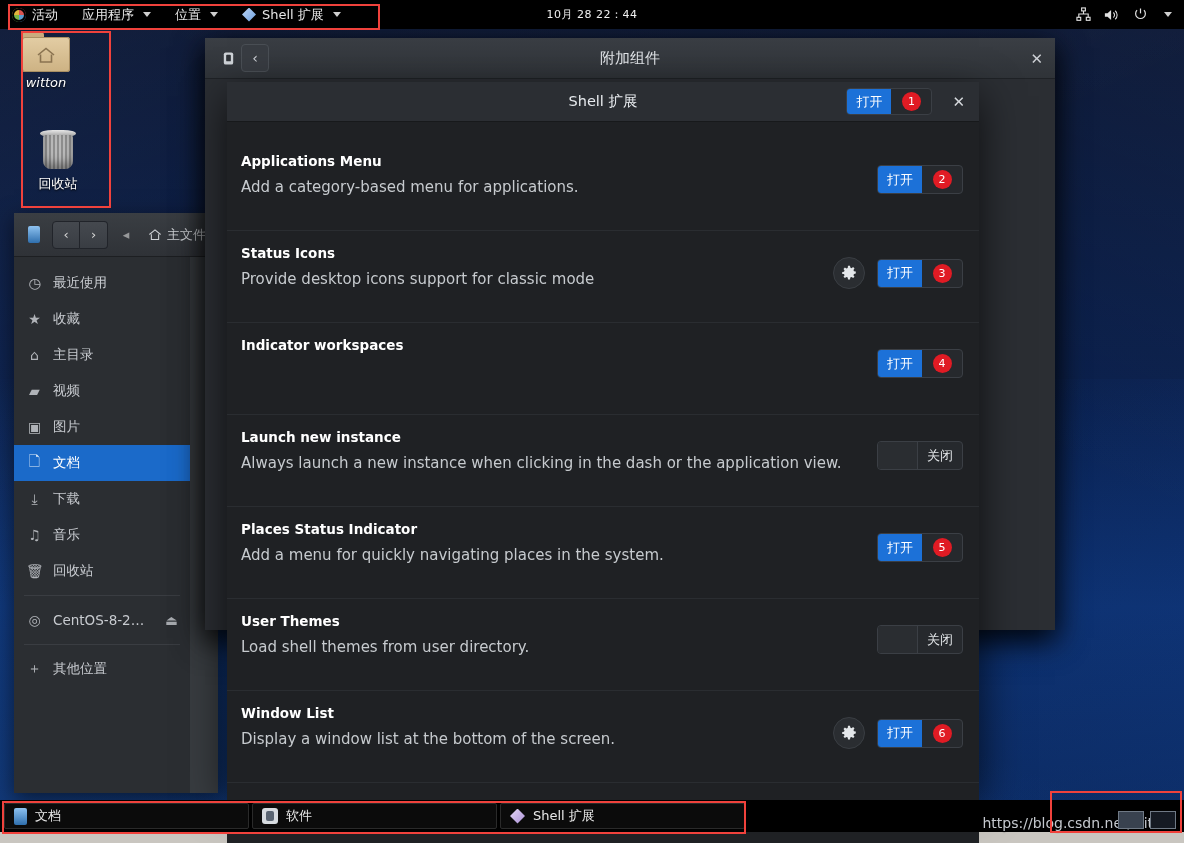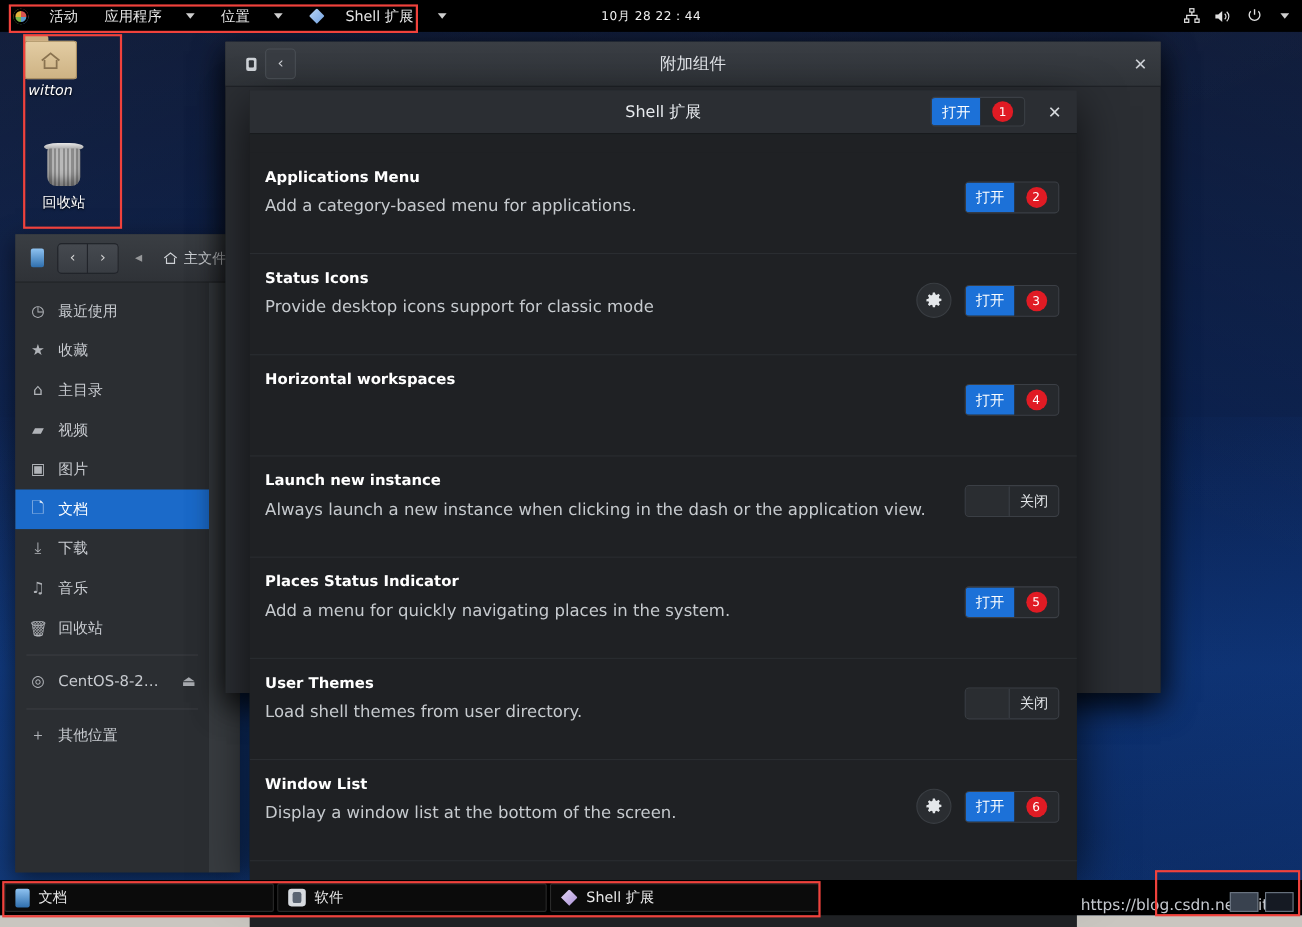--- a/index.html
+++ b/index.html
@@ -30,21 +30,21 @@
     background: linear-gradient(118deg, rgba(255,255,255,0.035) 0 1px, rgba(255,255,255,0) 1px 100%),
                 linear-gradient(62deg, rgba(255,255,255,0.03) 0 1px, rgba(255,255,255,0) 1px 100%);
   }
 
   
   .top-panel {
     position: absolute; left:0; top:0; width:1184px; height:29px;
     background:#000; color:#dcdcdc; display:flex; align-items:center;
     font-size:13px; z-index:60;
   }
-  .tp-item { display:flex; align-items:center; gap:19px; padding:0 12px; height:29px; }
+  .tp-item { display:flex; align-items:center; gap:6px; padding:0 12px; height:29px; }
   .tp-item .cap { color:#e6e6e6; }
   .caret { width:0;height:0;border-left:4px solid transparent;border-right:4px solid transparent;
            border-top:5px solid #cfcfcf; display:inline-block; margin-left:3px;}
   .gnome-dot { width:14px;height:14px;border-radius:50%;
     background: conic-gradient(#d9534f 0 25%, #5c9ccd 0 50%, #7ab648 0 75%, #e2b33c 0 100%);
     box-shadow: inset 0 0 0 2px #000;}
   .shellicon { width:14px;height:14px; display:inline-block;
     background: linear-gradient(135deg,#bcd6f5,#6d9fe0); clip-path: polygon(50% 0,100% 50%,50% 100%,0 50%); }
   .tp-clock { position:absolute; left:0; right:0; top:0; height:29px; display:flex;
     align-items:center; justify-content:center; font-size:11px; color:#f0f0f0; letter-spacing:.5px;}
@@ -381,21 +381,21 @@
           <span class="toggle on">
             <span class="seg on">打开</span>
             <span class="seg badge">
               <span class="badge-dot">3</span>
             </span>
           </span>
         </div>
       </div>
 
       <div class="ext-row">
-        <div class="ext-name">Horizontal workspaces</div>
+        <div class="ext-name">Indicator workspaces</div>
         <div class="ext-ctl">
           <span class="toggle on">
             <span class="seg on">打开</span>
             <span class="seg badge">
               <span class="badge-dot">4</span>
             </span>
           </span>
         </div>
       </div>
 

